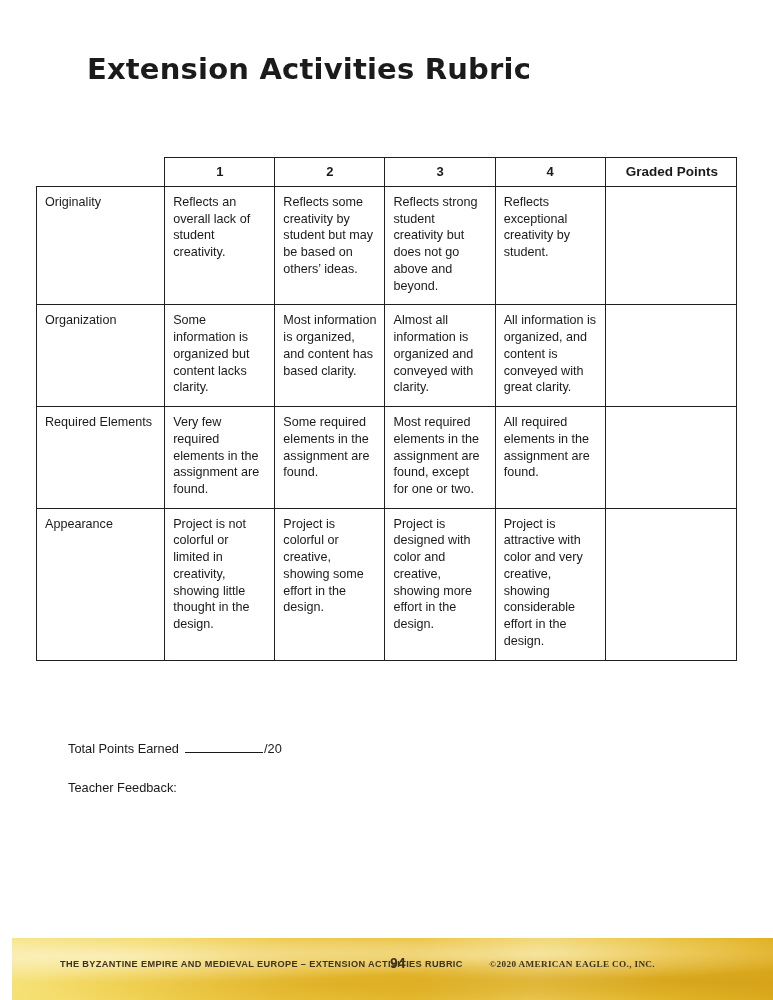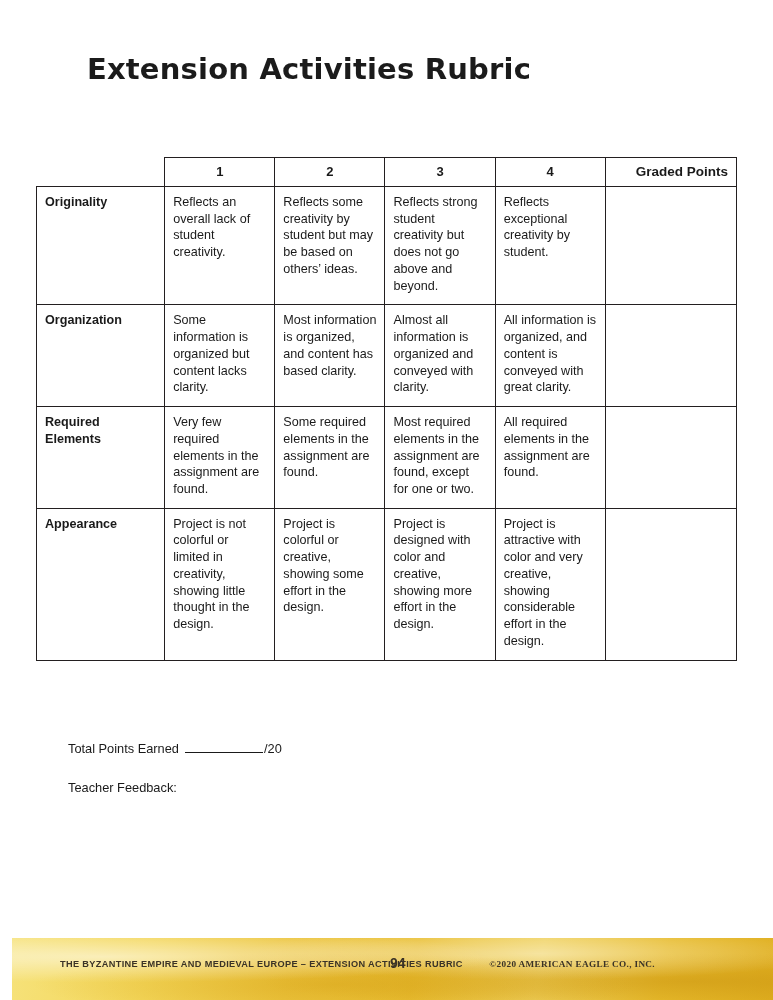--- a/index.html
+++ b/index.html
@@ -56,26 +56,26 @@
     font-size: 13px;
     padding-top: 5px;
     padding-bottom: 5px;
     vertical-align: middle;
   }
   table.rubric thead th.blank-head {
     border-top: none;
     border-left: none;
   }
   table.rubric thead th.graded-head {
-    text-align: right;
+    text-align: center;
     padding-left: 10px;
     font-size: 13.5px;
   }
   td.criterion {
-    font-weight: bold;
+    font-weight: normal;
     font-size: 12.8px;
   }
   col.c-crit { width: 128px; }
   col.c-lvl  { width: 110px; }
   col.c-graded { width: 131px; }
 
   .totals {
     position: absolute;
     left: 68px;
     top: 740px;

